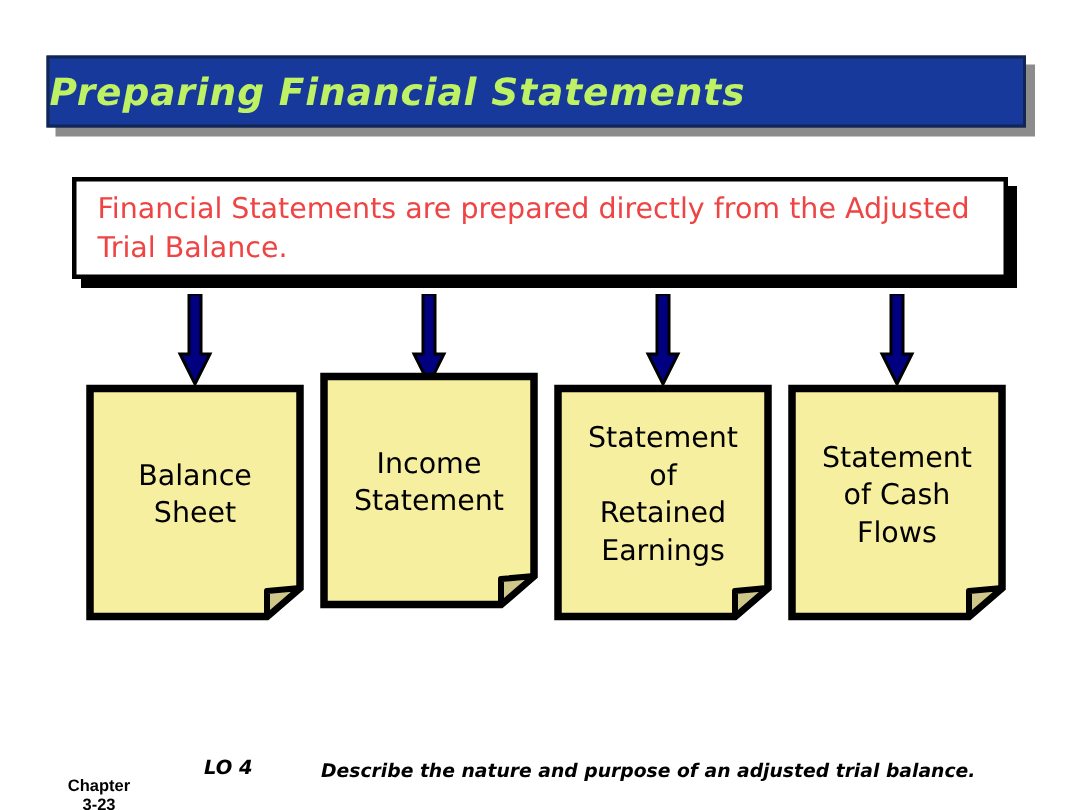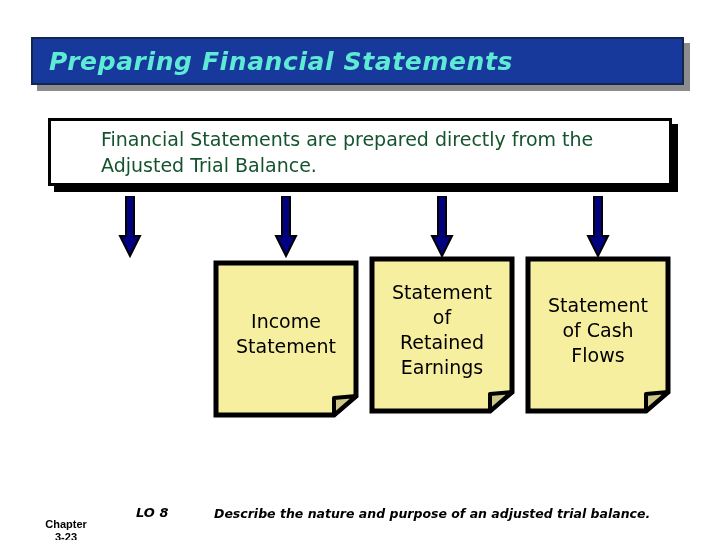--- a/index.html
+++ b/index.html
@@ -34,27 +34,26 @@
     top: 37px;
     width: 653px;
     height: 48px;
     background: #17399b;
     border: 2px solid #12264f;
     box-sizing: border-box;
     display: flex;
     align-items: center;
   }
   .title-text {
-    color: #5eead4;
+    color: #bef264;
     font-family: "DejaVu Sans", sans-serif;
     font-style: italic;
     font-weight: bold;
     font-size: 25px;
     letter-spacing: 0.6px;
-    padding-left: 16px;
     white-space: nowrap;
   }
 
   
   .callout-shadow {
     position: absolute;
     left: 54px;
     top: 124px;
     width: 624px;
     height: 68px;
@@ -66,26 +65,25 @@
     top: 118px;
     width: 624px;
     height: 68px;
     background: #ffffff;
     border: 3px solid #000000;
     box-sizing: border-box;
     display: flex;
     align-items: center;
   }
   .callout-text {
-    color: #14532d;
+    color: #ef4444;
     font-family: "DejaVu Sans", sans-serif;
     font-size: 19px;
     line-height: 26px;
     padding: 0 12px 0 14px;
-    margin-left: 36px;
   }
 
   
   .arrow {
     position: absolute;
     width: 24px;
     height: 62px;
   }
   .arrow svg { display: block; }
 
@@ -188,22 +186,30 @@
     <svg viewBox="0 0 24 62" xmlns="http://www.w3.org/2000/svg">
       <polygon points="8,0 16,0 16,40 22,40 12,60 2,40 8,40" fill="#000080" stroke="#000000" stroke-width="2"></polygon>
     </svg>
   </div>
   <div class="arrow" style="left:586px; top:196px;">
     <svg viewBox="0 0 24 62" xmlns="http://www.w3.org/2000/svg">
       <polygon points="8,0 16,0 16,40 22,40 12,60 2,40 8,40" fill="#000080" stroke="#000000" stroke-width="2"></polygon>
     </svg>
   </div>
 
-
-  <div class="doc-card" style="left:213px; top:260px;">
+  <div class="doc-card" style="left:57px; top:256px;">
+    <svg viewBox="0 0 146 158" xmlns="http://www.w3.org/2000/svg">
+      <path d="M3,3 L143,3 L143,136 L121,155 L3,155 Z" fill="#F7EFA0" stroke="#000000" stroke-width="5"></path>
+      <path d="M143,136 L121,138 L121,155 Z" fill="#cfc78a" stroke="#000000" stroke-width="4" stroke-linejoin="round"></path>
+    </svg>
+    <div class="doc-label">Balance
+Sheet</div>
+  </div>
+
+  <div class="doc-card" style="left:213px; top:248px;">
     <svg viewBox="0 0 146 158" xmlns="http://www.w3.org/2000/svg">
       <path d="M3,3 L143,3 L143,136 L121,155 L3,155 Z" fill="#F7EFA0" stroke="#000000" stroke-width="5"></path>
       <path d="M143,136 L121,138 L121,155 Z" fill="#cfc78a" stroke="#000000" stroke-width="4" stroke-linejoin="round"></path>
     </svg>
     <div class="doc-label">Income
 Statement</div>
   </div>
 
   <div class="doc-card" style="left:369px; top:256px;">
     <svg viewBox="0 0 146 158" xmlns="http://www.w3.org/2000/svg">
@@ -223,16 +229,16 @@
     </svg>
     <div class="doc-label">Statement
 of Cash
 Flows</div>
   </div>
 
   <div class="chapter-block">
     <div>Chapter</div>
     <div class="chapter-num">3-23</div>
   </div>
-  <div class="lo-label">LO 8</div>
+  <div class="lo-label">LO 4</div>
   <div class="lo-desc">Describe the nature and purpose of an adjusted trial balance.</div>
 
 </div>
 
 </body></html>

